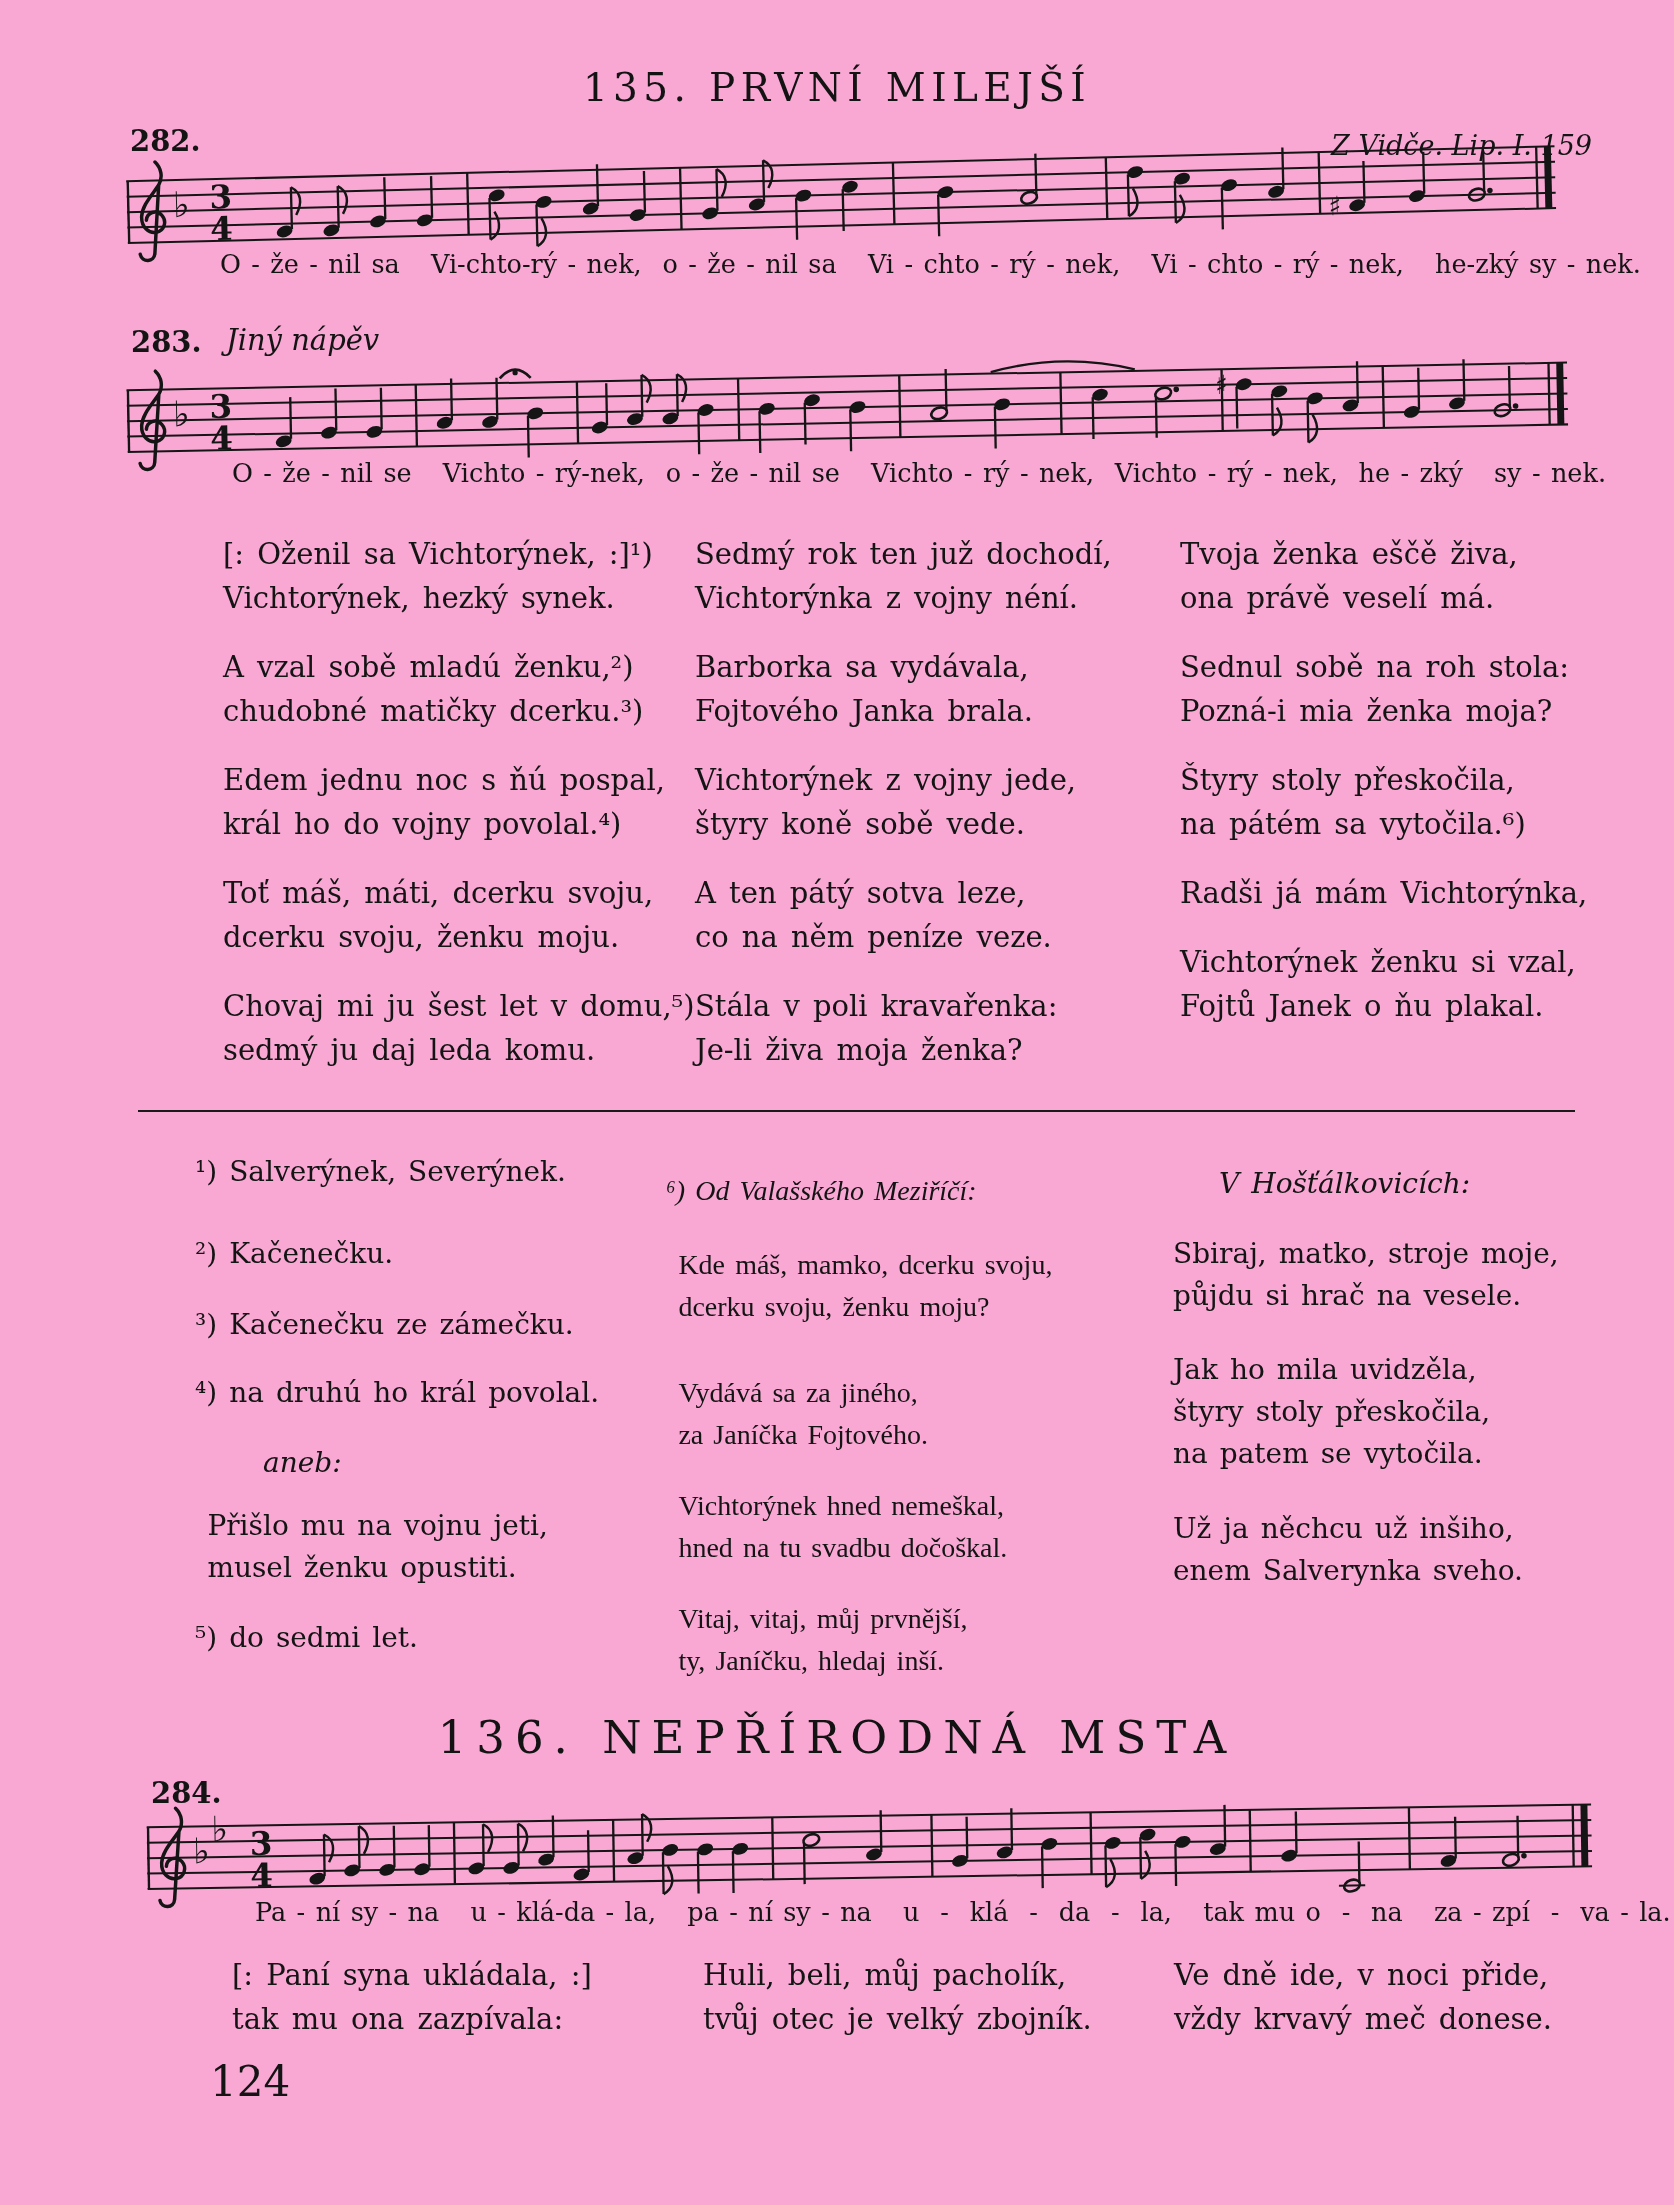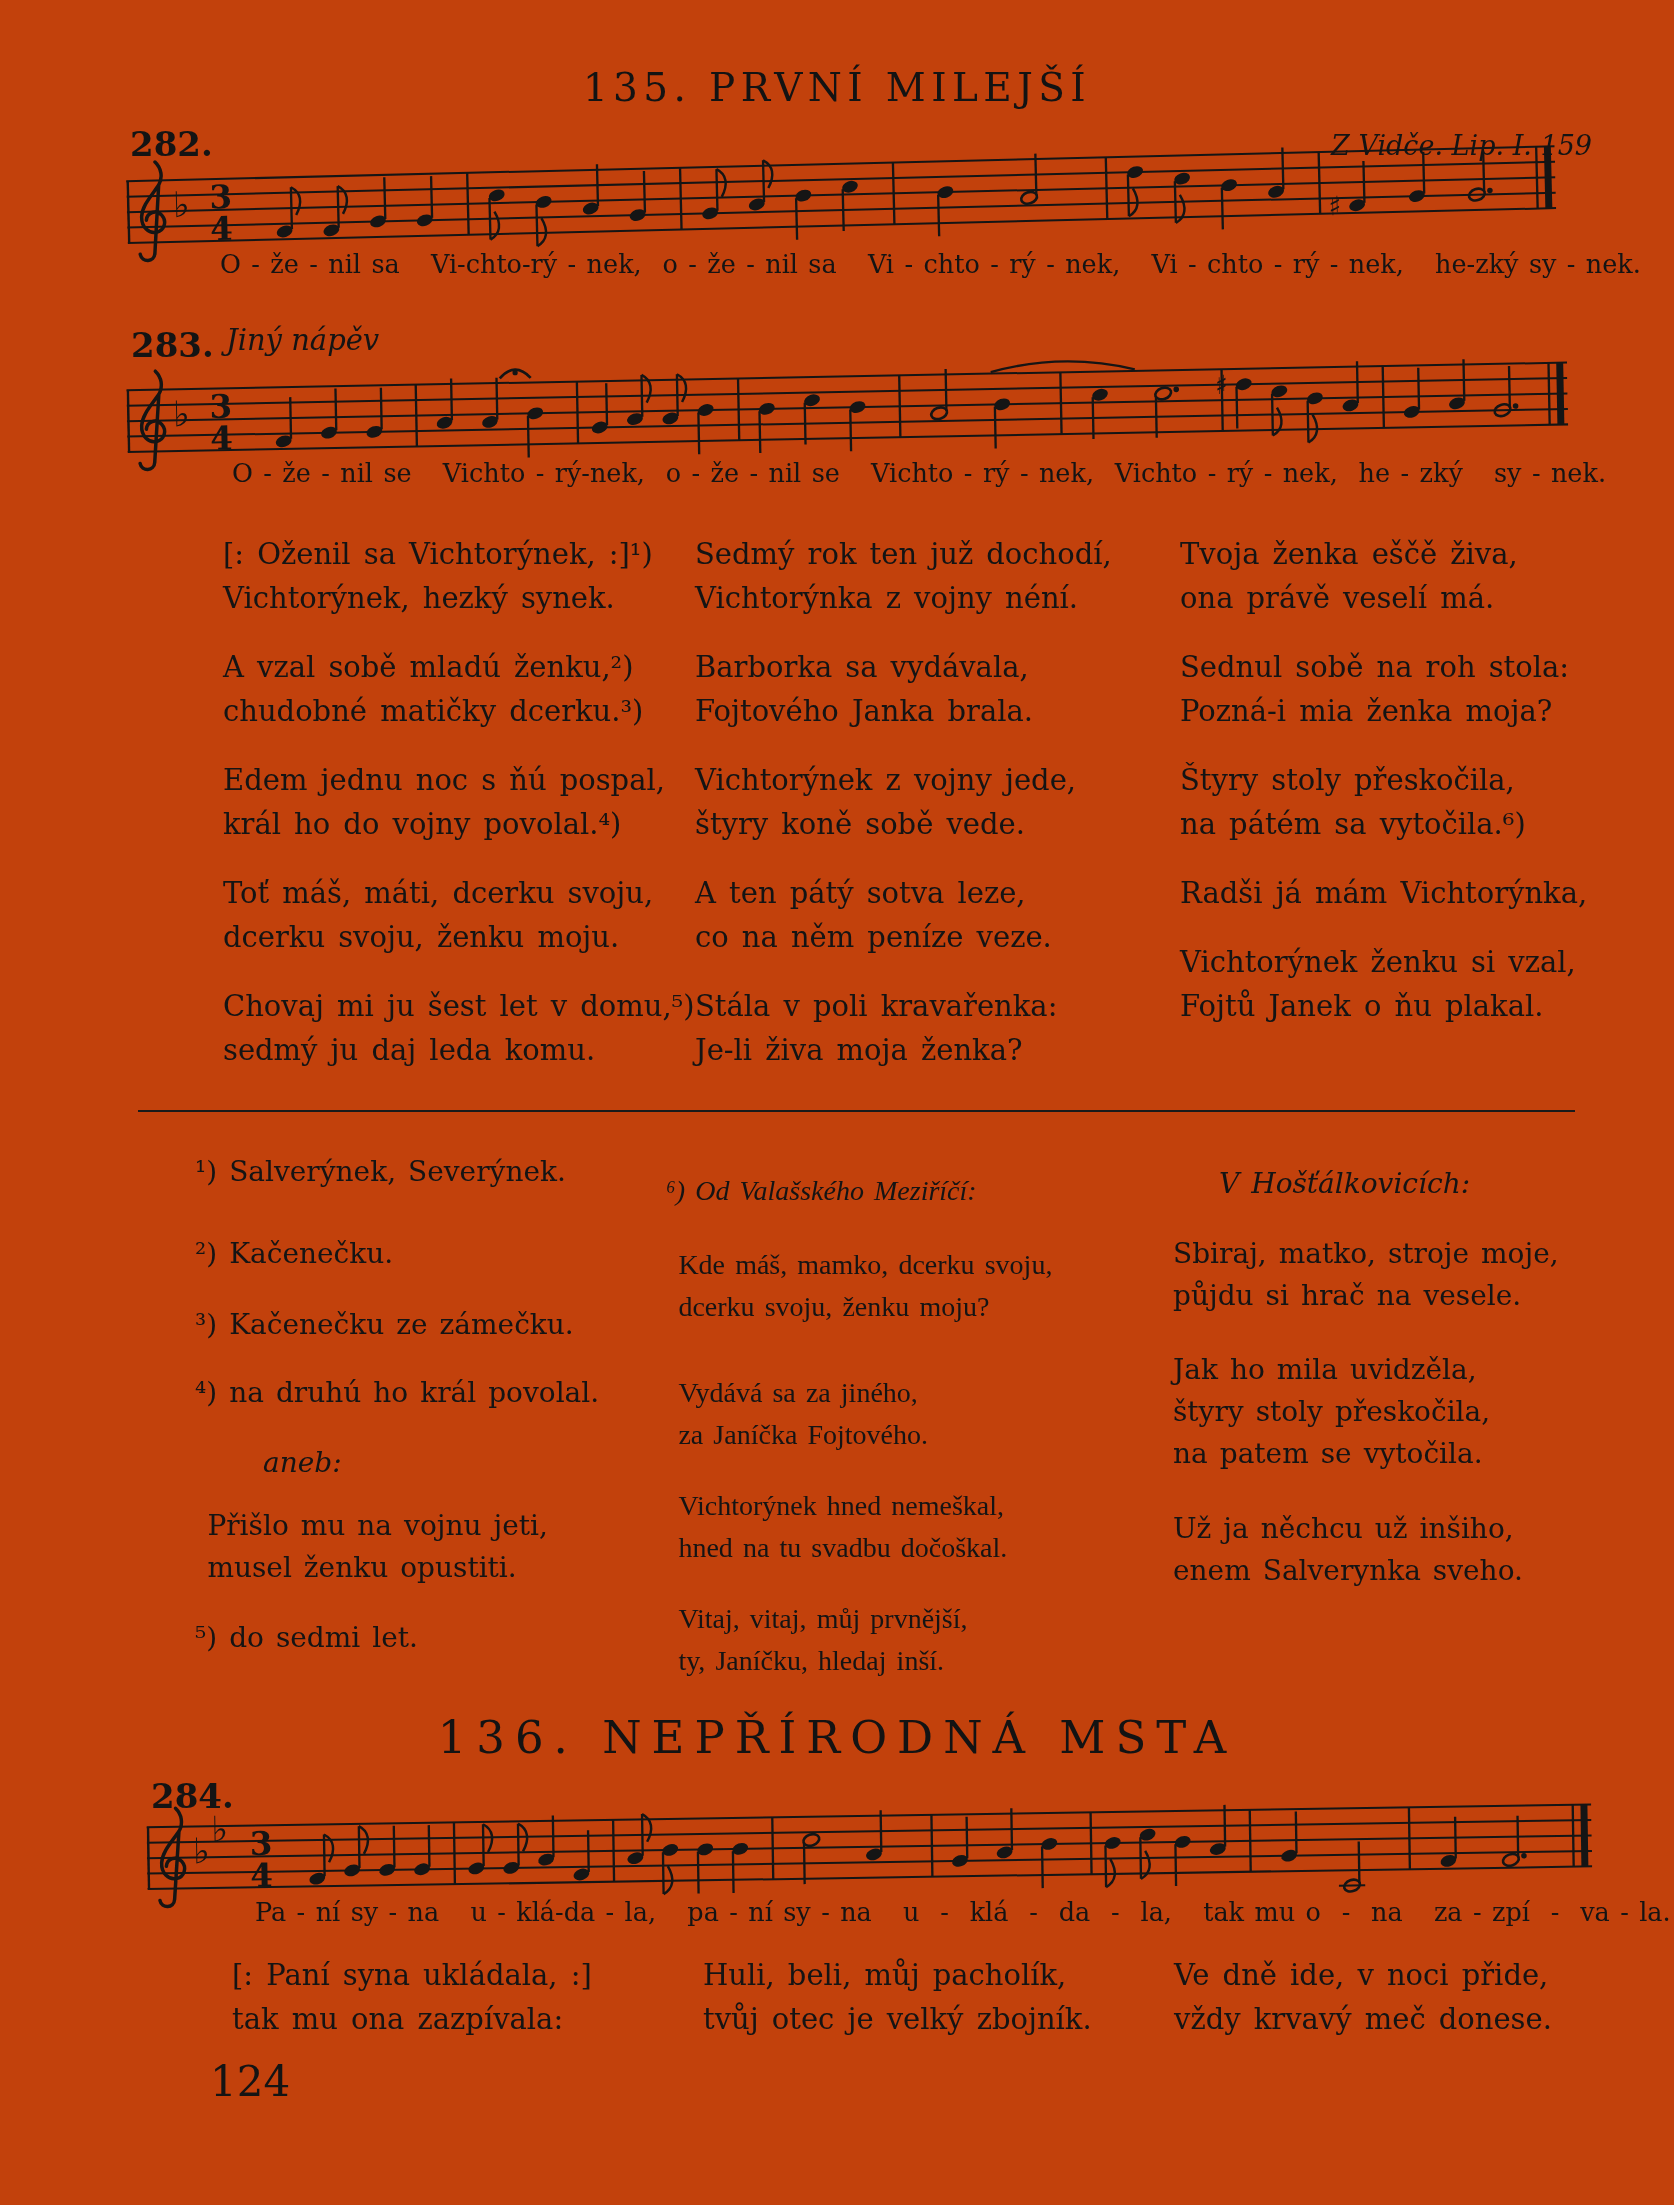--- a/index.html
+++ b/index.html
@@ -1,21 +1,21 @@
 <!DOCTYPE html>
 <html style="font-size:12.4px"><head>
 <meta charset="utf-8">
 <style>
   html,body{margin:0;padding:0;background:#ffffff;}
-  .page{position:relative;width:1674px;height:2205px;background:#c2410c;
+  .page{position:relative;width:1674px;height:2205px;background:#f9a8d4;
         font-family:"DejaVu Serif","Liberation Serif",serif;color:#141414;overflow:hidden;}
   .song-title{position:absolute;left:0;width:100%;text-align:center;font-weight:400;margin:0;color:#131313;}
   .t1{top:65px;font-size:39px;letter-spacing:5.4px;}
   .t2{top:1711px;font-size:45px;letter-spacing:10px;}
-  .num{position:absolute;font-size:34px;font-weight:bold;}
+  .num{position:absolute;font-size:29px;font-weight:bold;}
   .source{position:absolute;right:82px;top:130px;font-size:27px;font-style:italic;}
   .variant-label{position:absolute;font-size:29px;font-style:italic;}
   .lyrics{position:absolute;font-size:25.5px;white-space:pre;word-spacing:2.3px;}
   .staffwrap{position:absolute;transform-origin:0 50%;}
   .rule{position:absolute;left:138px;top:1110px;width:1437px;height:2.3px;background:#1a1a1a;}
   .vcol{position:absolute;font-size:29px;line-height:44px;word-spacing:3.9px;}
   .verse{margin:0 0 25px 0;}
   .fncol{position:absolute;font-size:28px;line-height:42px;word-spacing:3.1px;}
   .italic{font-style:italic;}
   .pagenum{position:absolute;left:210px;top:2057px;font-size:42px;}

